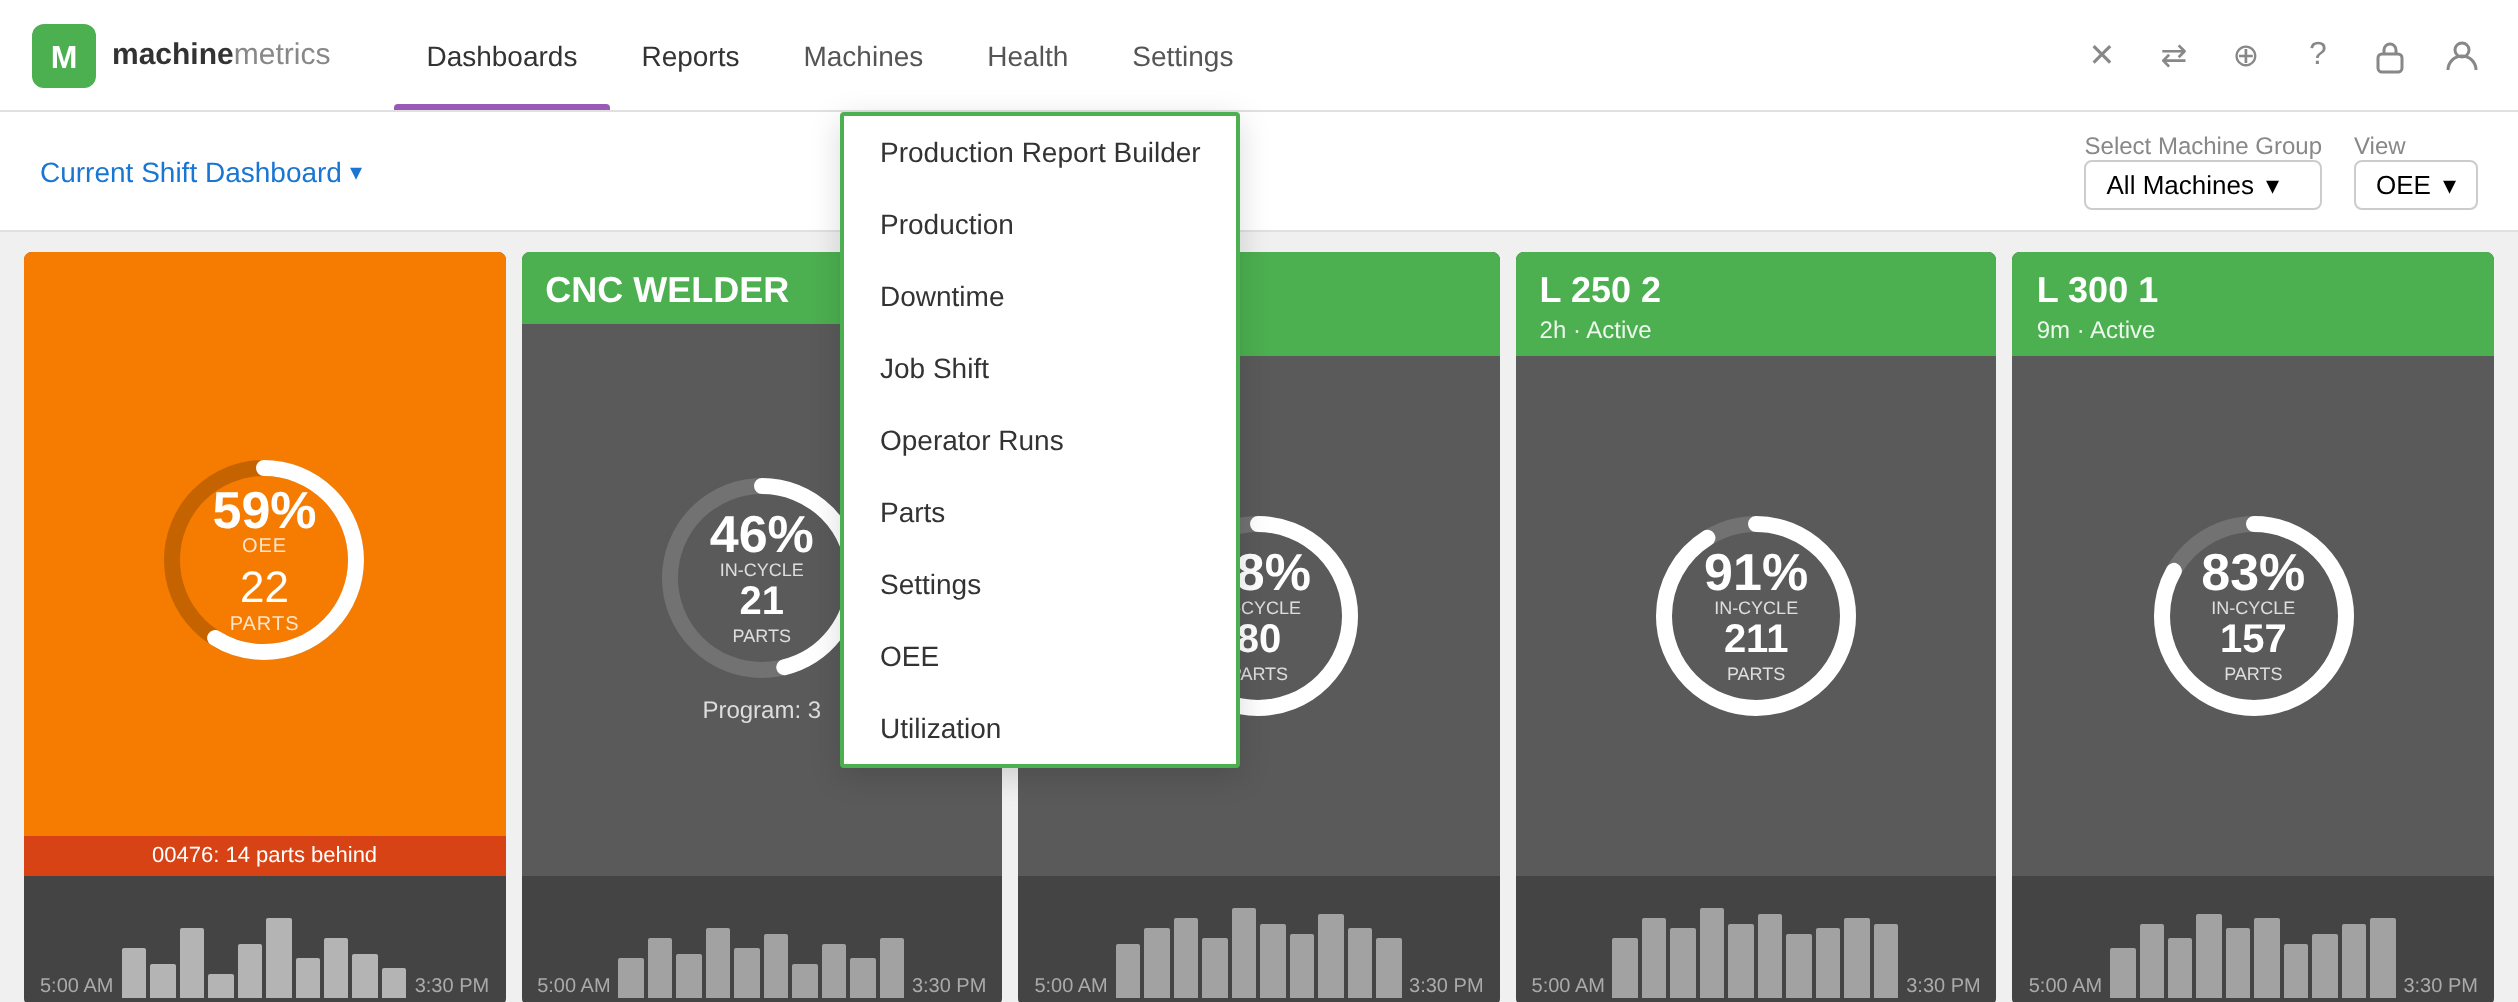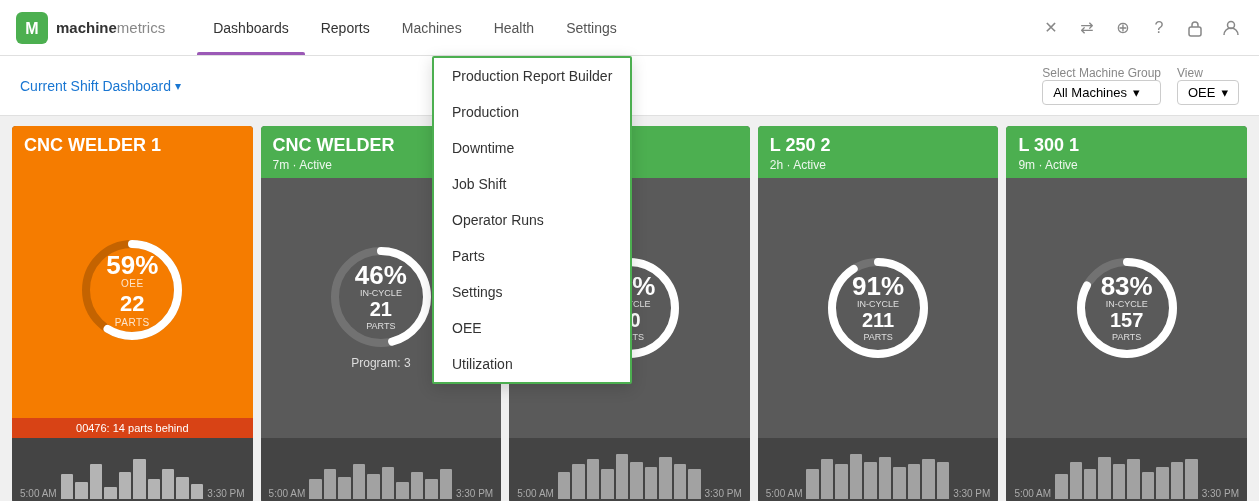--- a/index.html
+++ b/index.html
@@ -75,21 +75,21 @@
       display: flex;
       align-items: center;
       justify-content: center;
       font-size: 16px;
     }
 
     
     .dropdown-wrapper {
       position: absolute;
       top: 56px;
-      left: 432px;
+      left: 420px;
       background: #fff;
       border: 2px solid #4caf50;
       box-shadow: 0 4px 16px rgba(0,0,0,0.15);
       min-width: 200px;
       z-index: 200;
       border-radius: 2px;
     }
     .dropdown-item {
       padding: 10px 18px;
       font-size: 14px;
@@ -217,21 +217,21 @@
       line-height: 1;
     }
     .gauge-label {
       font-size: 10px;
       color: rgba(255,255,255,0.8);
       text-transform: uppercase;
       letter-spacing: 0.5px;
     }
     .gauge-parts {
       font-size: 22px;
-      font-weight: 700;
+      font-weight: 400;
       color: #fff;
       margin-top: 2px;
     }
     .gauge-parts-label {
       font-size: 10px;
       color: rgba(255,255,255,0.8);
       text-transform: uppercase;
       letter-spacing: 0.5px;
     }
     .card-note {
@@ -372,21 +372,20 @@
         <span>▾</span>
       </div>
     </div>
   </div>
 </div>
 
 <div class="cards-container">
 
   <div class="machine-card">
     <div class="card-header orange">
-      <div class="card-title">CNC WELDER 1</div>
     </div>
     <div class="card-body orange-bg">
       <div class="gauge-wrapper">
         <svg class="gauge-svg" width="110" height="110" viewBox="0 0 110 110">
           <circle cx="55" cy="55" r="46" fill="none" stroke="rgba(0,0,0,0.2)" stroke-width="8"></circle>
           <circle cx="55" cy="55" r="46" fill="none" stroke="white" stroke-width="8" stroke-dasharray="289" stroke-dashoffset="119" stroke-linecap="round" transform="rotate(-90 55 55)"></circle>
         </svg>
         <div class="gauge-content">
           <span class="gauge-percent">59%</span>
           <span class="gauge-label">OEE</span>
@@ -410,21 +409,20 @@
         <div class="bar" style="height:45%;background:rgba(255,255,255,0.6)"></div>
         <div class="bar" style="height:30%;background:rgba(255,255,255,0.6)"></div>
       </div>
       <span class="footer-time">3:30 PM</span>
     </div>
   </div>
 
   <div class="machine-card">
     <div class="card-header green">
       <div class="card-title">CNC WELDER</div>
-      <div class="card-status">7m · Active</div>
     </div>
     <div class="card-body">
       <div class="gauge-wrapper">
         <svg class="gauge-svg" width="110" height="110" viewBox="0 0 110 110">
           <circle cx="55" cy="55" r="46" fill="none" stroke="rgba(255,255,255,0.15)" stroke-width="8"></circle>
           <circle cx="55" cy="55" r="46" fill="none" stroke="white" stroke-width="8" stroke-dasharray="289" stroke-dashoffset="156" stroke-linecap="round" transform="rotate(-90 55 55)"></circle>
         </svg>
         <div class="gauge-content">
           <span class="gauge-incycle">46%</span>
           <span class="gauge-incycle-label">IN-CYCLE</span>

